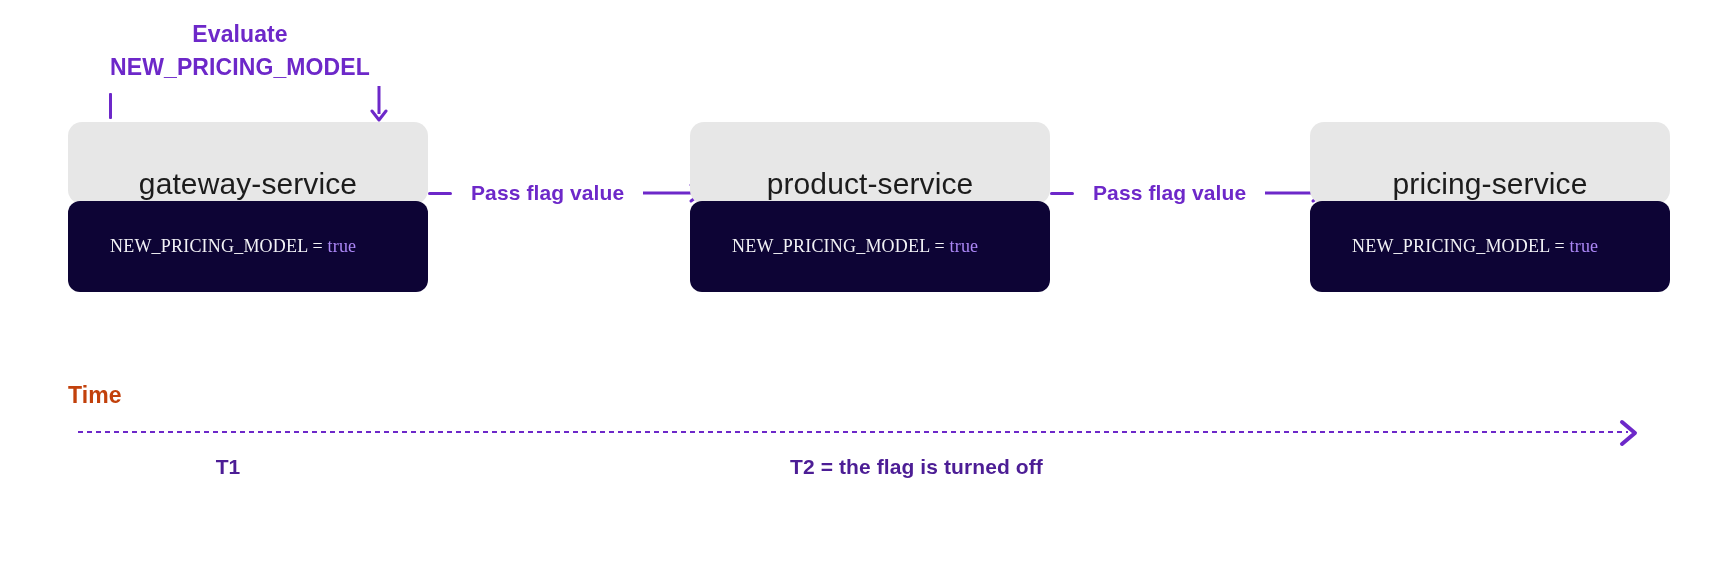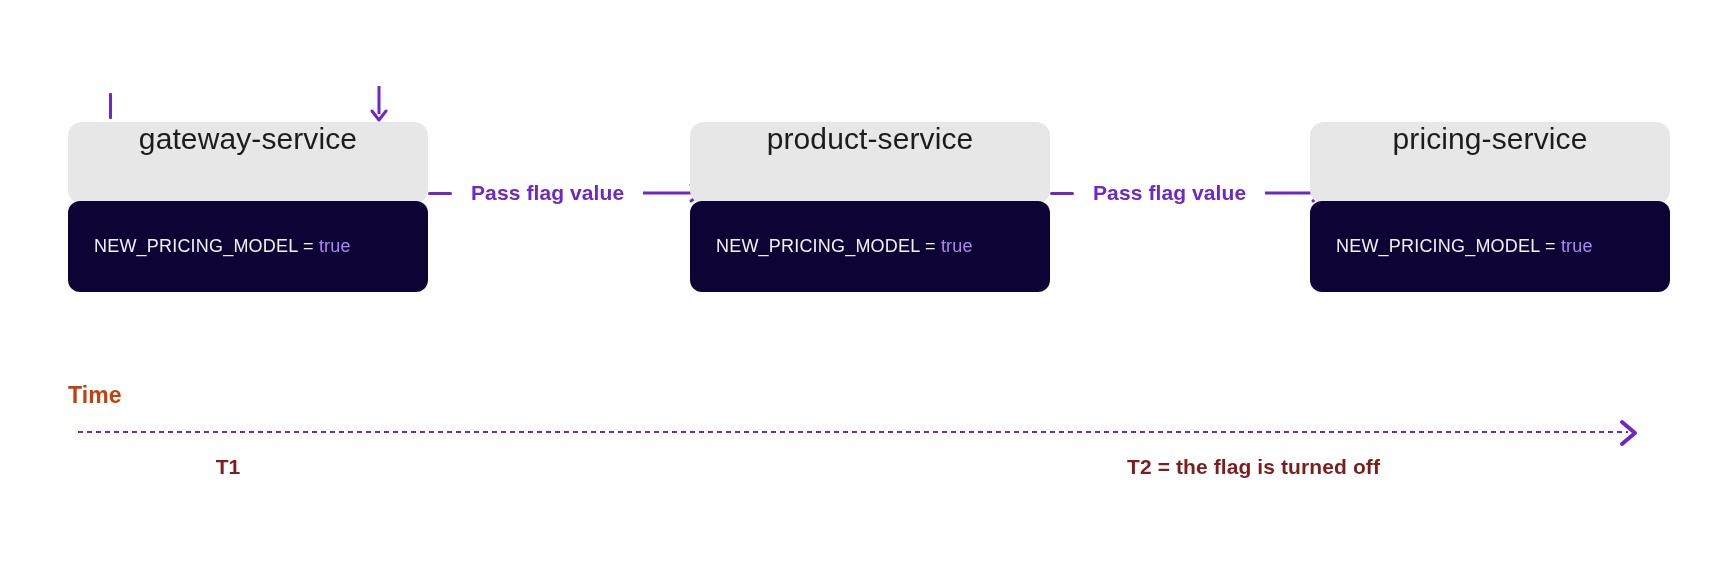--- a/index.html
+++ b/index.html
@@ -61,21 +61,21 @@
   }
   .card-header {
     position: absolute;
     left: 0;
     top: 0;
     width: 360px;
     height: 82px;
     background: #e7e7e7;
     border-radius: 14px;
     display: flex;
-    align-items: flex-start;
+    align-items: flex-end;
     justify-content: center;
     box-sizing: border-box;
   }
   .card-header-label {
     font-size: 30px;
     color: #1c1c1c;
     font-weight: 400;
     letter-spacing: 0.1px;
     margin-bottom: 3px;
   }
@@ -85,24 +85,24 @@
     top: 79px;
     width: 360px;
     height: 91px;
     background: #0d0435;
     border-radius: 12px;
     box-sizing: border-box;
     display: flex;
     align-items: center;
   }
   .card-code-text {
-    font-family: Liberation Sans, sans-serif;
+    font-family: Liberation Serif, serif;
     font-size: 18px;
     color: #f2f2f6;
-    padding-left: 26px;
+    padding-left: 42px;
     letter-spacing: 0.2px;
     white-space: pre;
   }
   .tok-true { color: #ab87f5; }
 
   #card-gateway { left: 68px;  top: 122px; }
   #card-product { left: 690px; top: 122px; }
   #card-pricing { left: 1310px; top: 122px; }
 
   
@@ -163,33 +163,37 @@
     left: 1616px;
     top: 418px;
     width: 30px;
     height: 30px;
   }
   .time-mark {
     position: absolute;
     top: 455px;
     font-size: 21px;
     font-weight: bold;
-    color: #7f1d1d;
+    color: #4c1d95;
     white-space: nowrap;
     letter-spacing: 0.1px;
   }
   #time-mark-t1 { left: 0px; width: 456px; text-align: center; }
-  #time-mark-t2 { left: 790px; width: 590px; text-align: right; }
+  #time-mark-t2 { left: 790px; width: 590px; text-align: left; }
   #time-mark-t3 { left: 1310px; width: 360px; text-align: center; }
 </style>
 </head>
 <body>
 
 <div class="stage">
 
+  <div class="eval-note">
+    <span>Evaluate</span>
+    <span class="line2">NEW_PRICING_MODEL</span>
+  </div>
 
   <div class="eval-tick"></div>
 
   <span class="eval-arrow">
     <svg width="18" height="36" viewBox="0 0 18 36">
       <line x1="9" y1="0" x2="9" y2="28" stroke="#6d28c9" stroke-width="3"></line>
       <path d="M2 25 L9 34 L16 25" fill="none" stroke="#6d28c9" stroke-width="3" stroke-linecap="round" stroke-linejoin="round"></path>
     </svg>
   </span>
 

